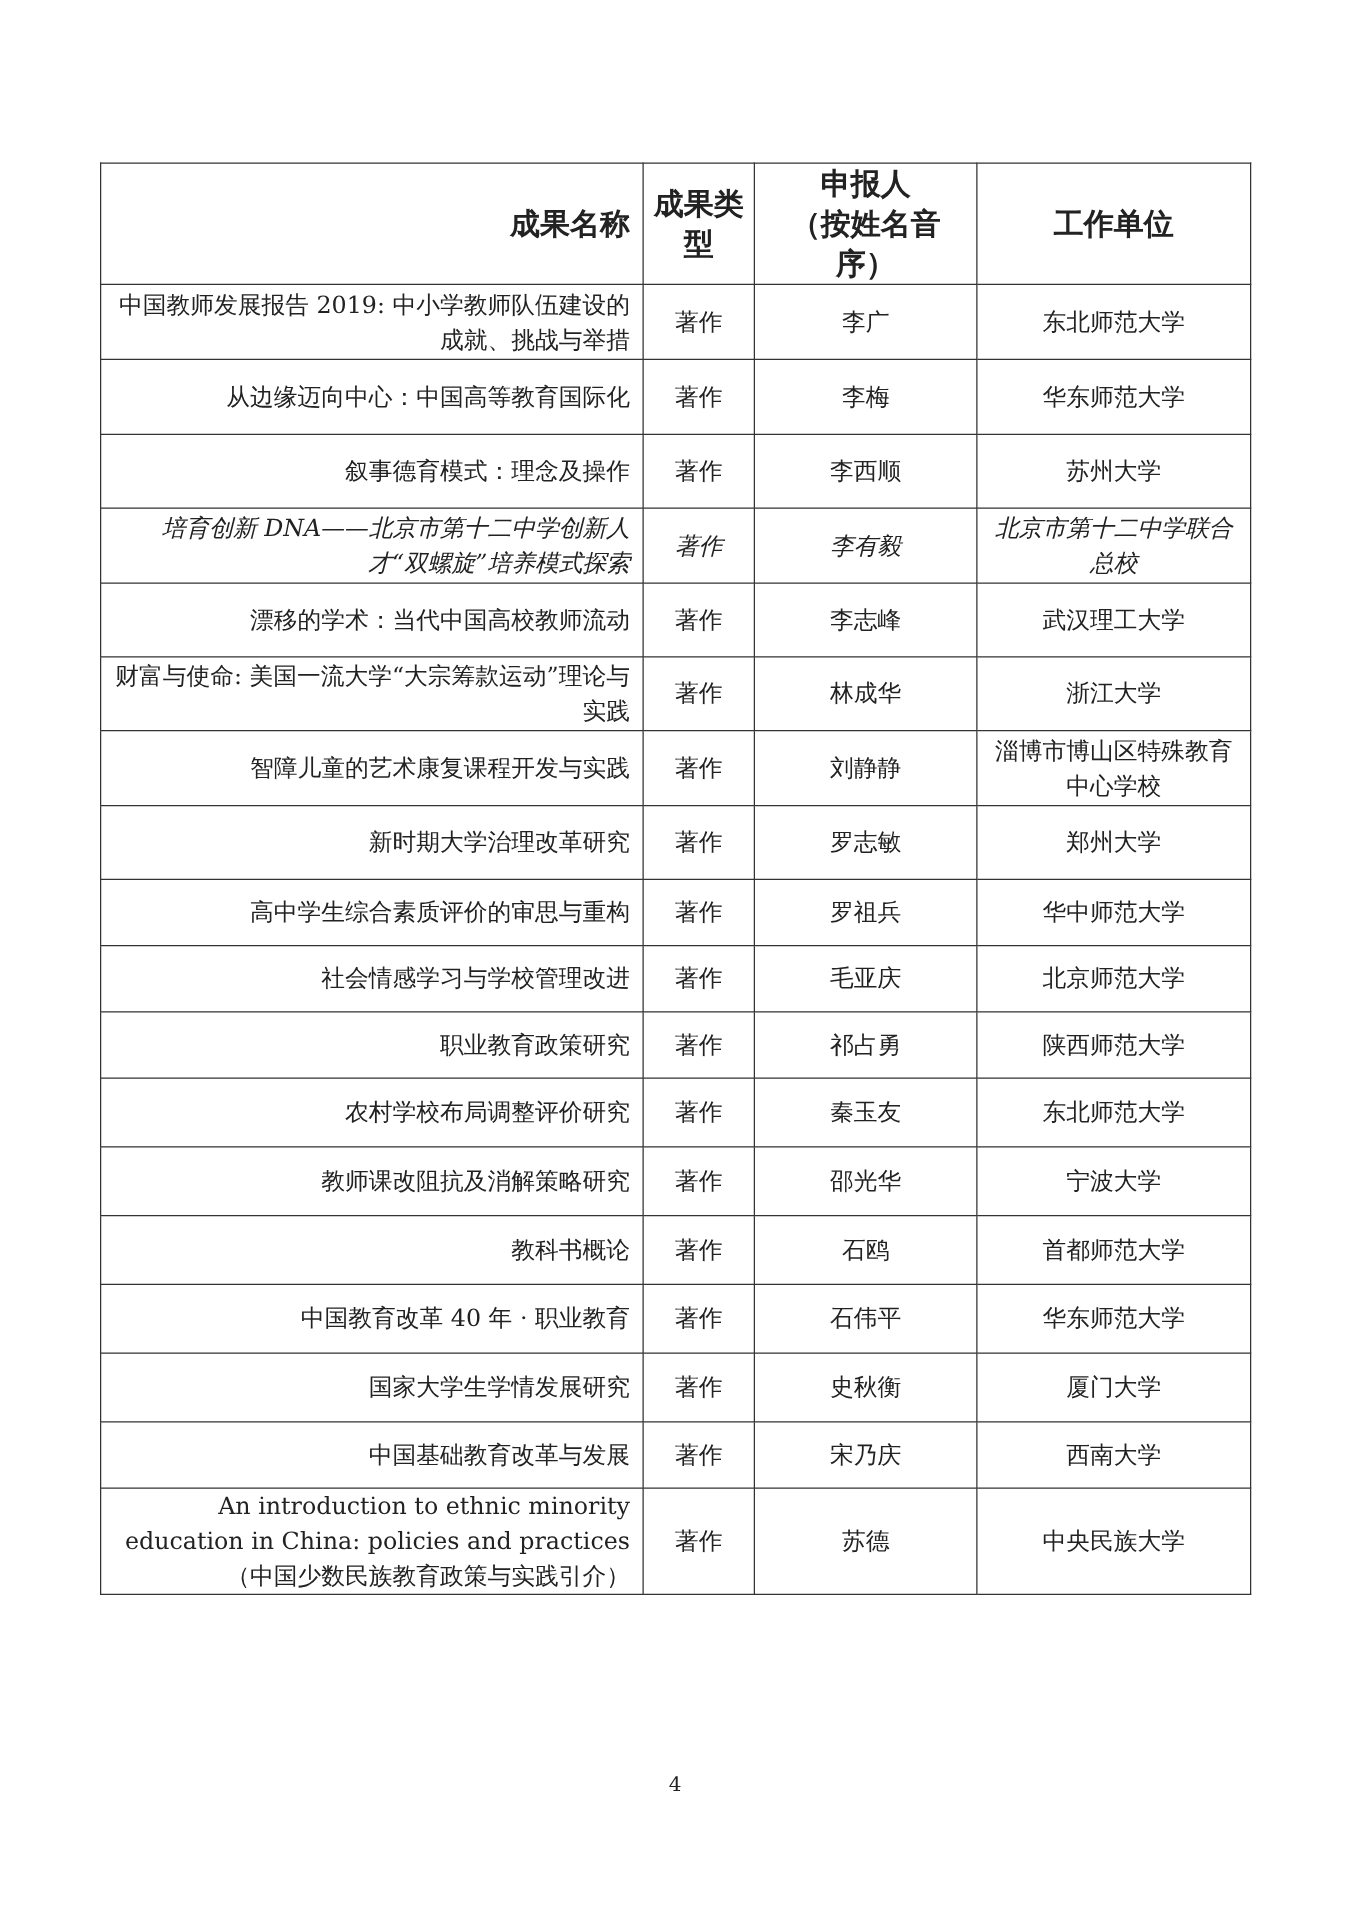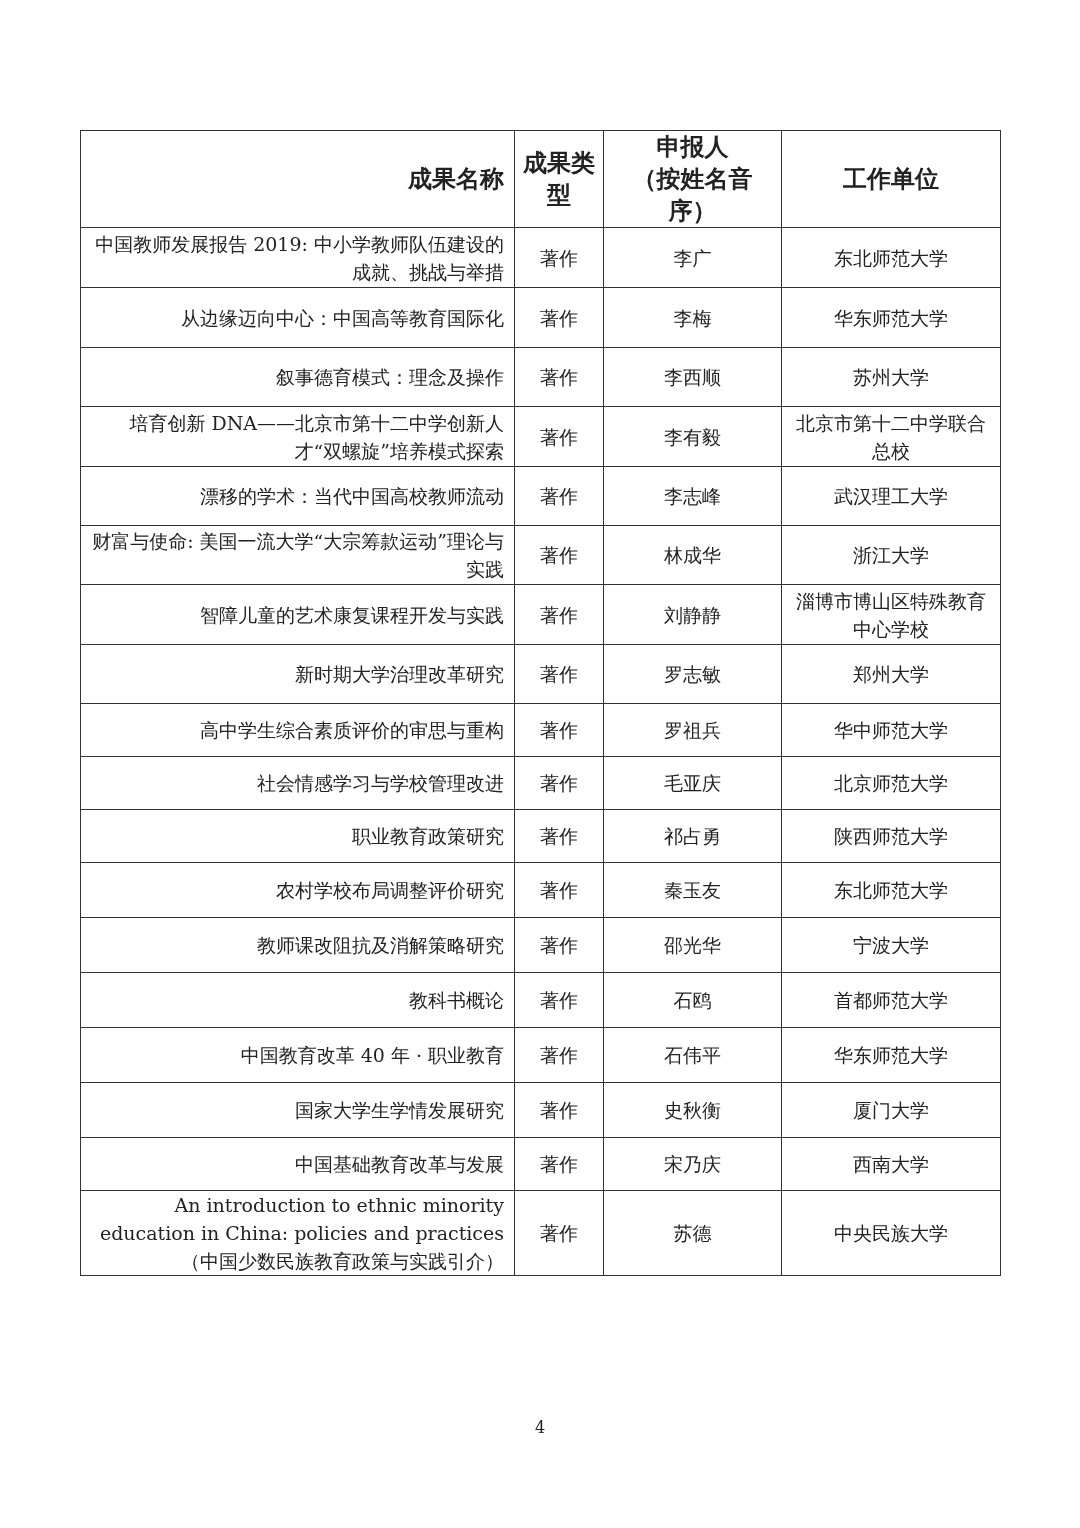--- a/index.html
+++ b/index.html
@@ -45,21 +45,21 @@
         <td class="c-center">著作</td>
         <td class="c-center">李梅</td>
         <td class="c-center">华东师范大学</td>
       </tr>
       <tr style="height: 59px; padding-left: 28px;">
         <td class="c-name">叙事德育模式：理念及操作</td>
         <td class="c-center">著作</td>
         <td class="c-center">李西顺</td>
         <td class="c-center">苏州大学</td>
       </tr>
-      <tr style="height: 60px;">
+      <tr style="height: 60px; font-style: italic;">
         <td class="c-name">培育创新 DNA——北京市第十二中学创新人才“双螺旋”培养模式探索</td>
         <td class="c-center">著作</td>
         <td class="c-center">李有毅</td>
         <td class="c-center">北京市第十二中学联合总校</td>
       </tr>
       <tr style="height: 59px;">
         <td class="c-name">漂移的学术：当代中国高校教师流动</td>
         <td class="c-center">著作</td>
         <td class="c-center">李志峰</td>
         <td class="c-center">武汉理工大学</td>

